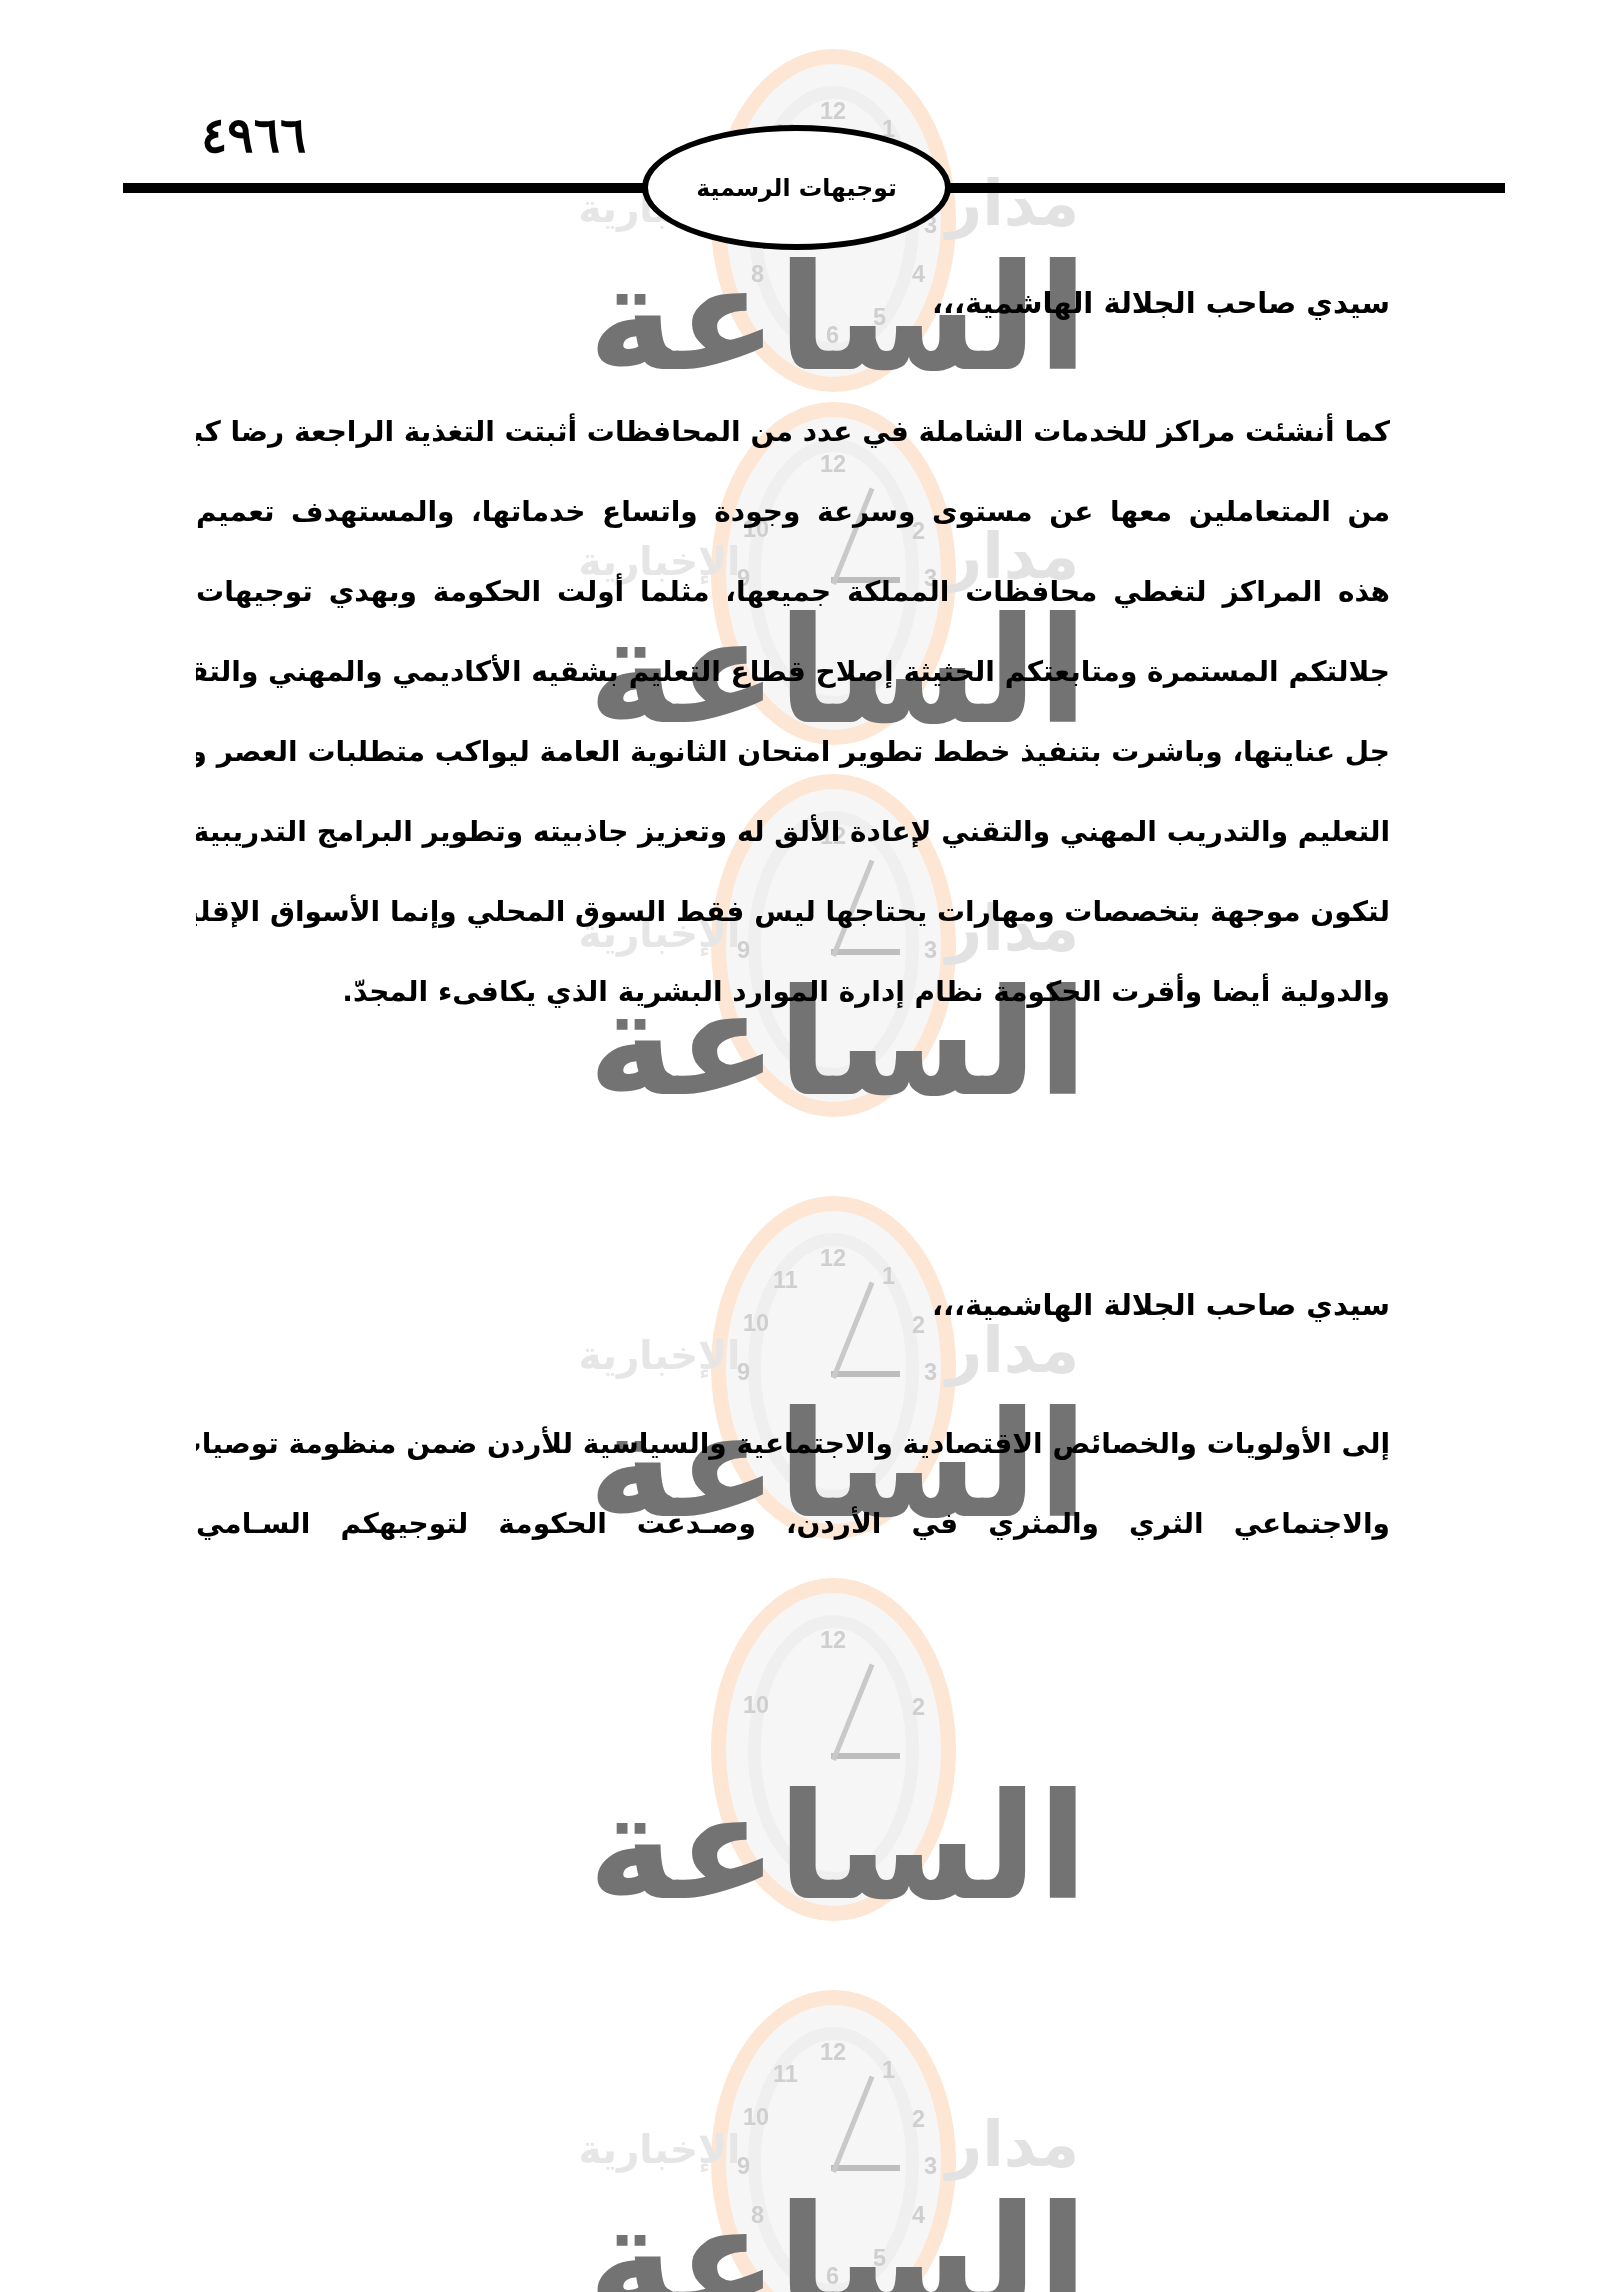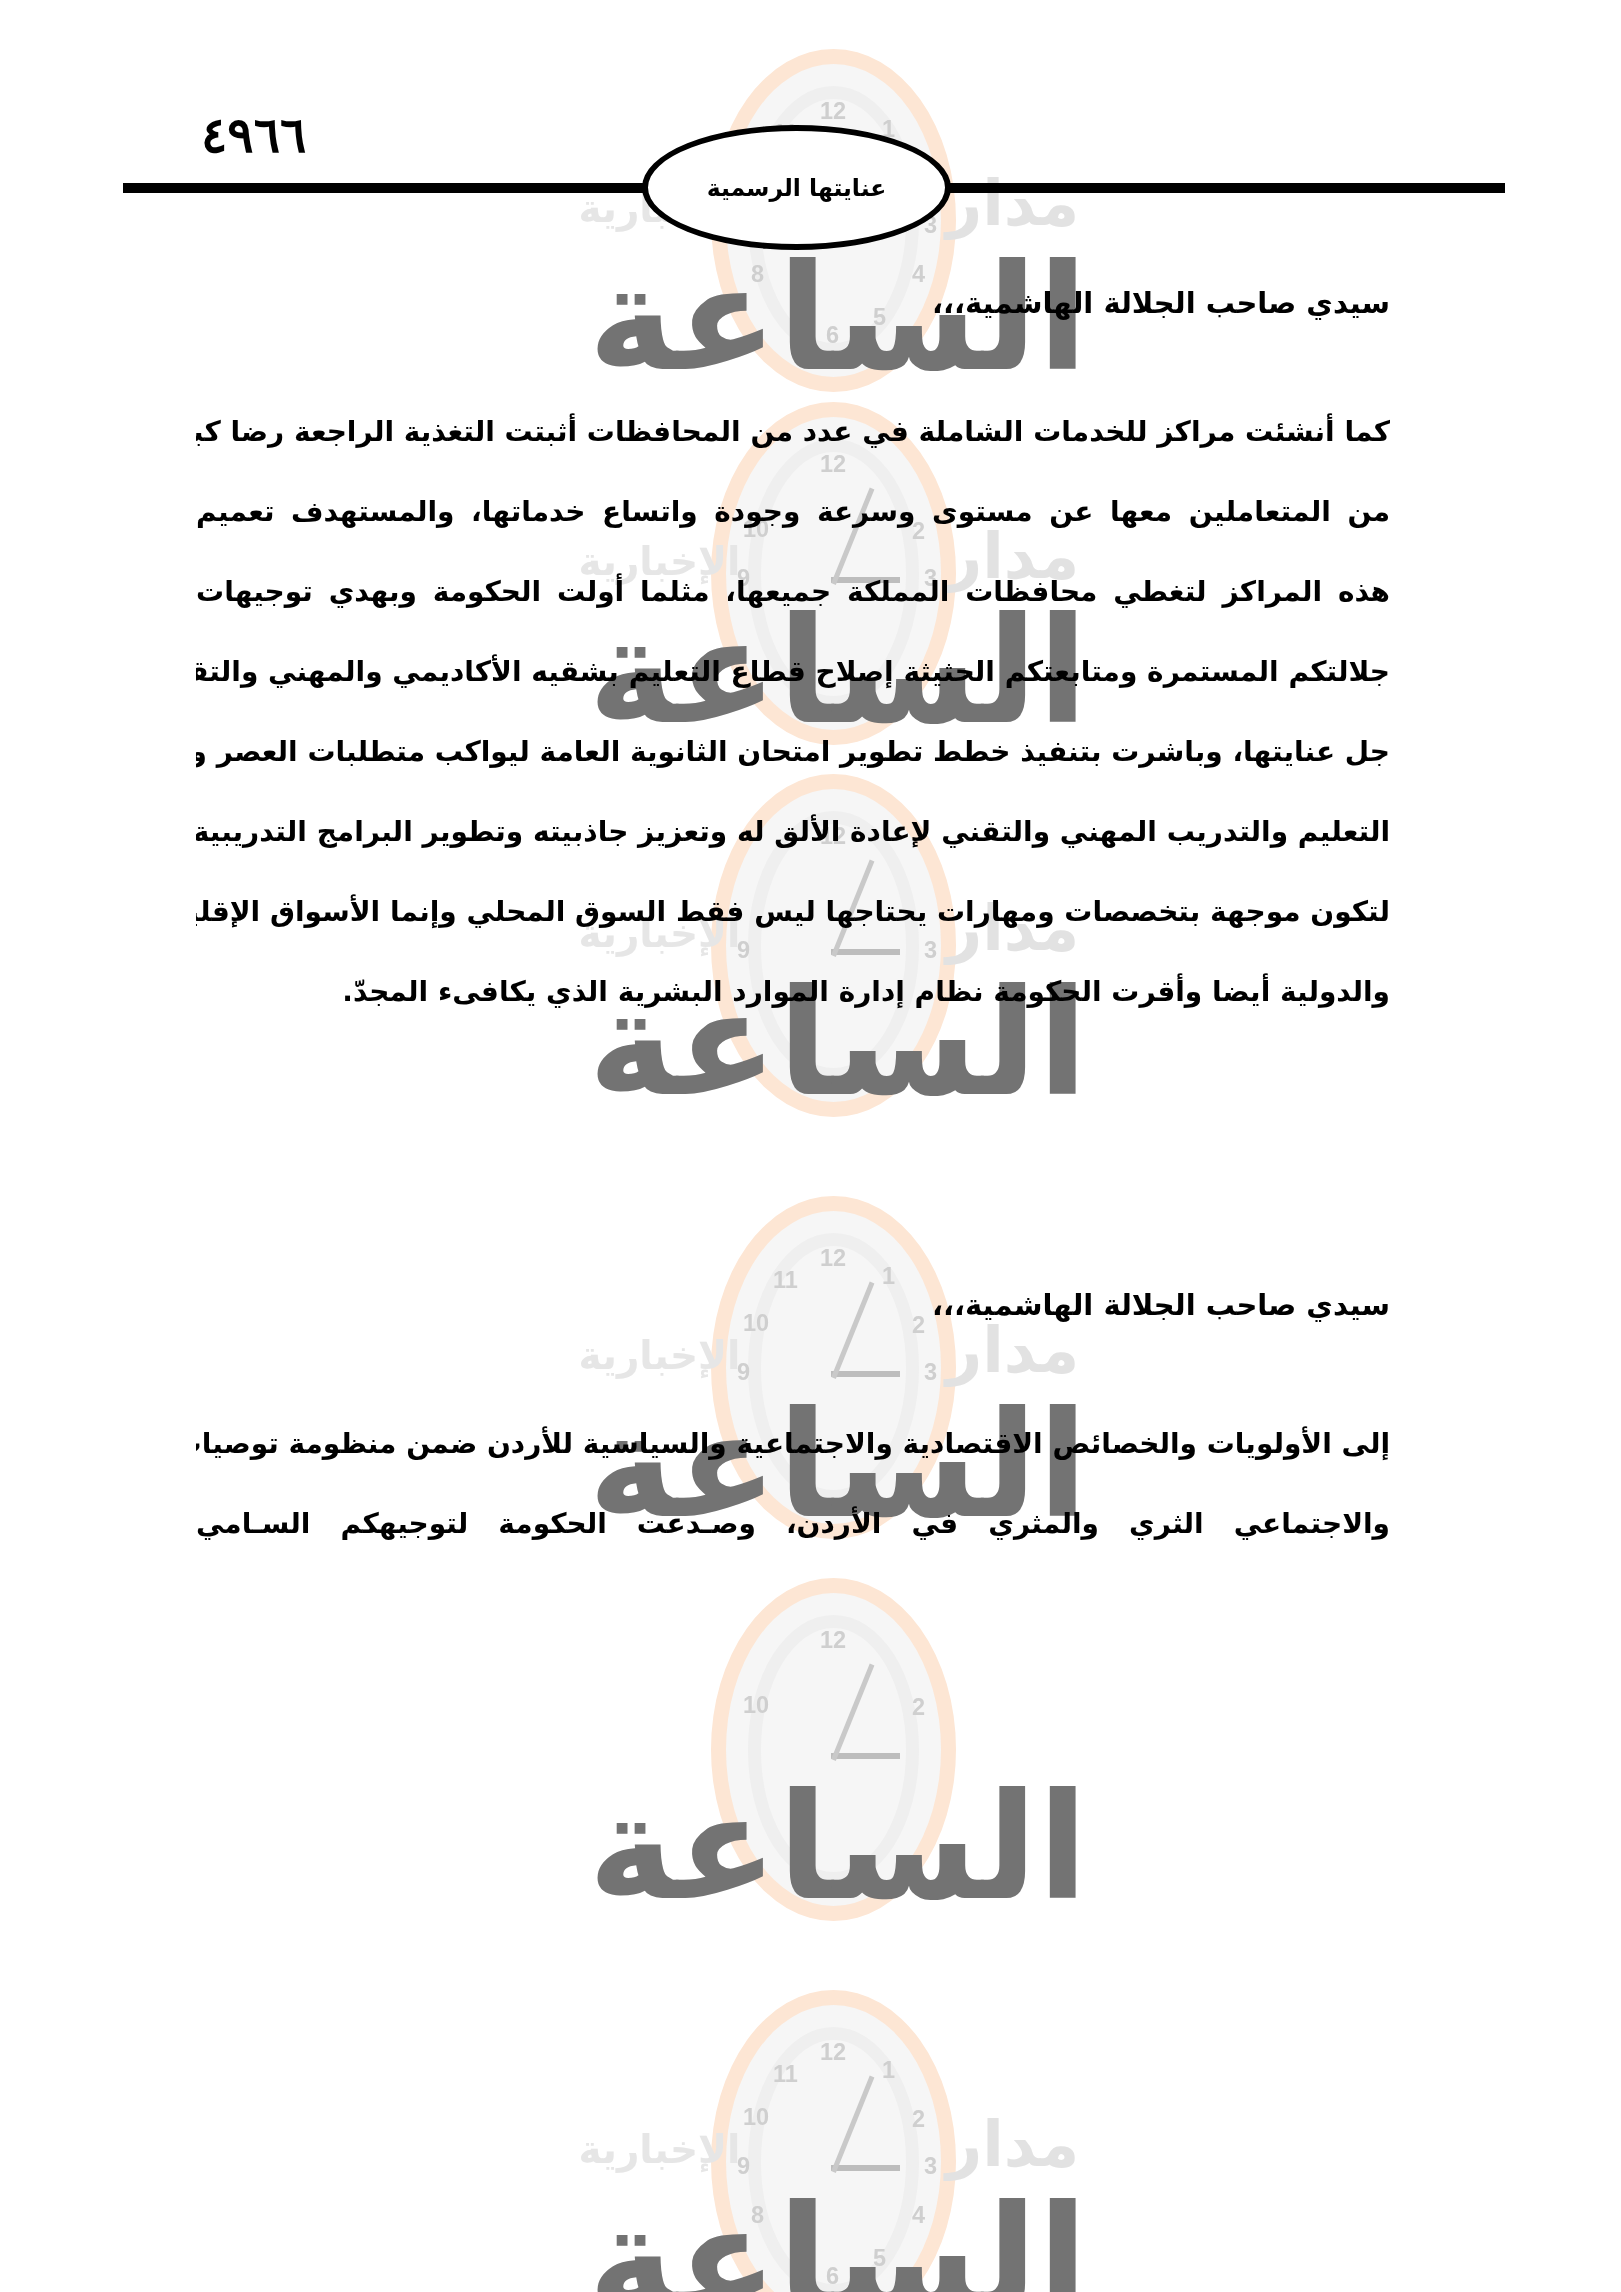--- a/index.html
+++ b/index.html
@@ -138,21 +138,21 @@
     <div class="hand1"></div>
     <div class="hand2"></div>
     <span class="brand-small">الإخبارية</span>
     <span class="brand-mid">مدار</span>
     <span class="brand-big">الساعة</span>
   </div>
 
   <div class="page-number">٤٩٦٦</div>
   <div class="rule"></div>
   <div class="oval">
-    <span class="oval-title">عنايتها الرسمية</span>
+    <span class="oval-title">توجيهات الرسمية</span>
   </div>
 
   <div class="heading" style="top:286px;">سيدي صاحب الجلالة الهاشمية،،،</div>
   <div class="block" style="top:392px;">
     <div class="line">كما أنشئت مراكز للخدمات الشاملة في عدد من المحافظات أثبتت التغذية الراجعة رضا كبيرا</div>
     <div class="line">من المتعاملين معها عن مستوى وسرعة وجودة واتساع خدماتها، والمستهدف تعميم</div>
     <div class="line">هذه المراكز لتغطي محافظات المملكة جميعها، مثلما أولت الحكومة وبهدي توجيهات</div>
     <div class="line">جلالتكم المستمرة ومتابعتكم الحثيثة إصلاح قطاع التعليم بشقيه الأكاديمي والمهني والتقني</div>
     <div class="line">جل عنايتها، وباشرت بتنفيذ خطط تطوير امتحان الثانوية العامة ليواكب متطلبات العصر ومسار</div>
     <div class="line">التعليم والتدريب المهني والتقني لإعادة الألق له وتعزيز جاذبيته وتطوير البرامج التدريبية فيه</div>

